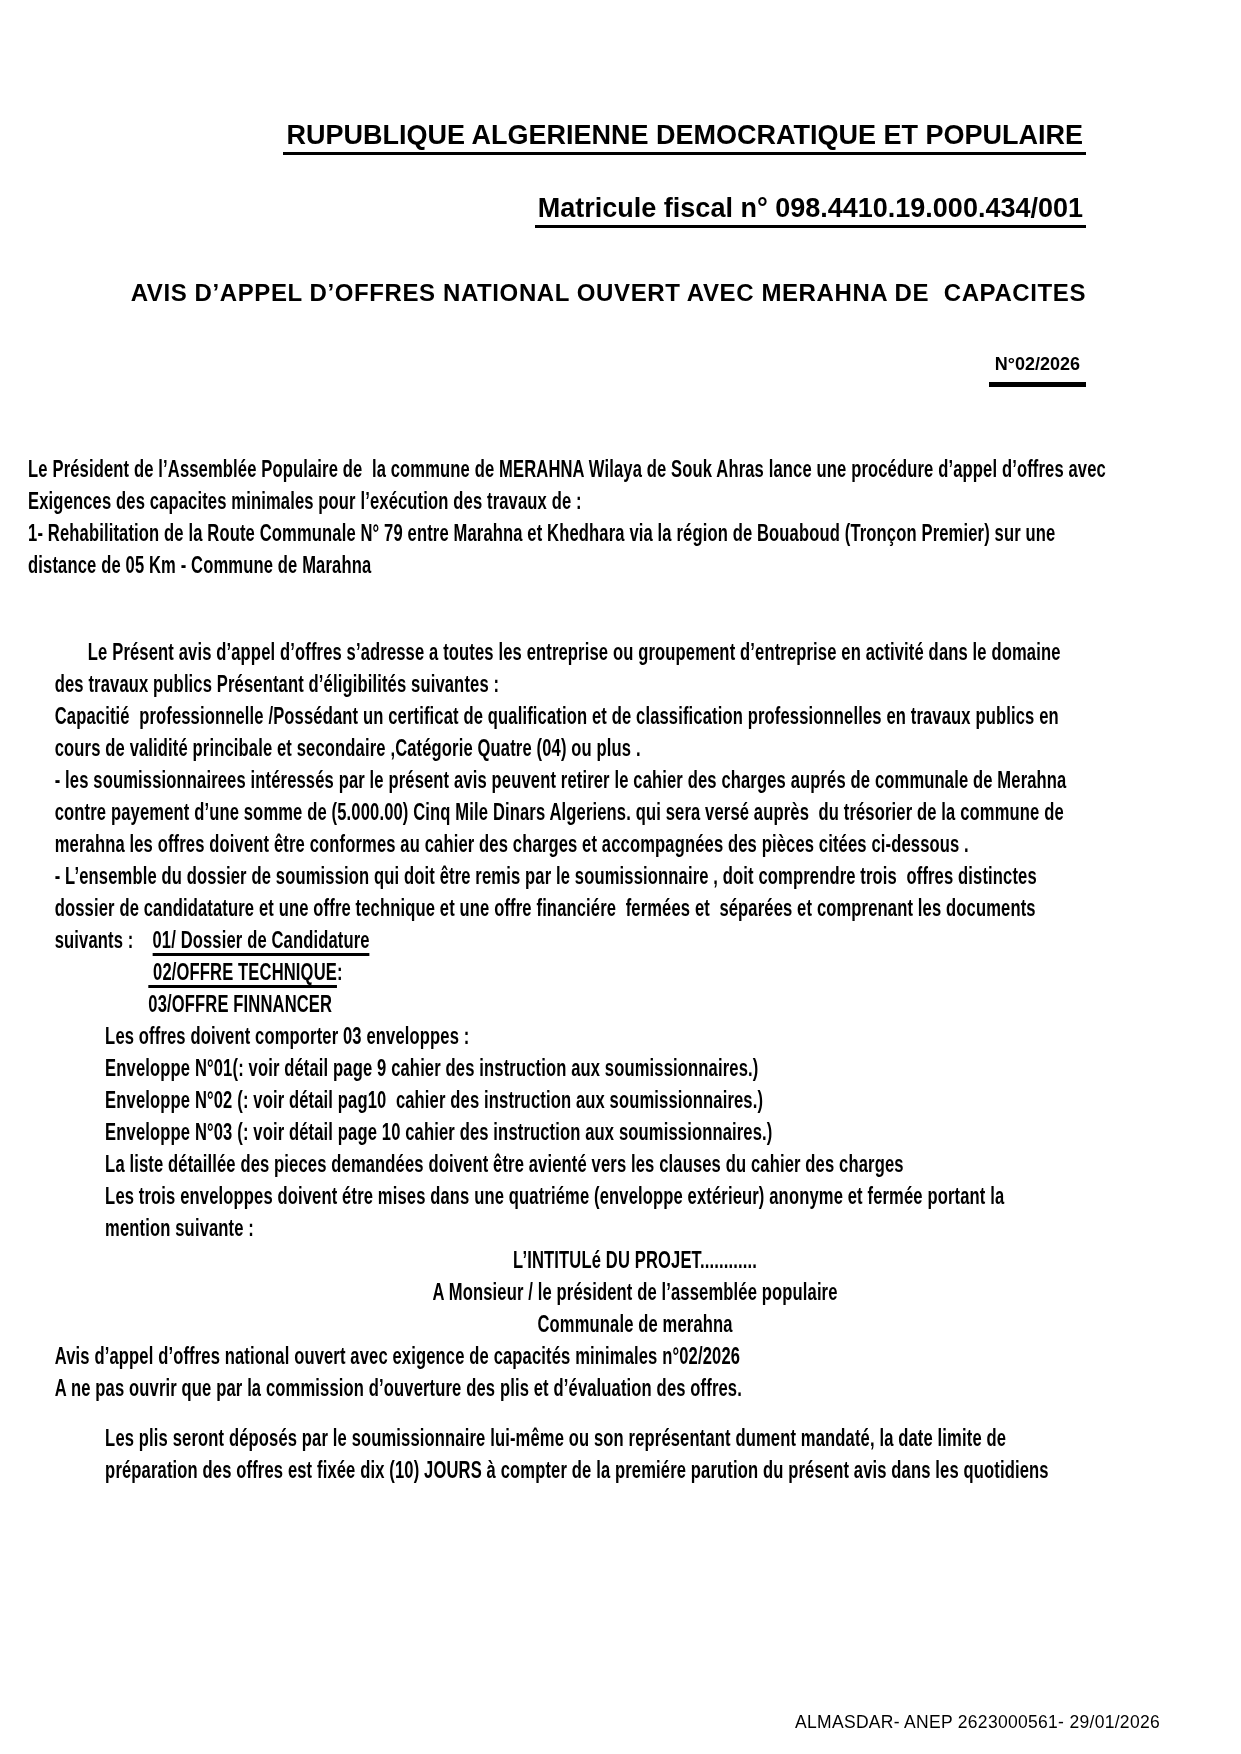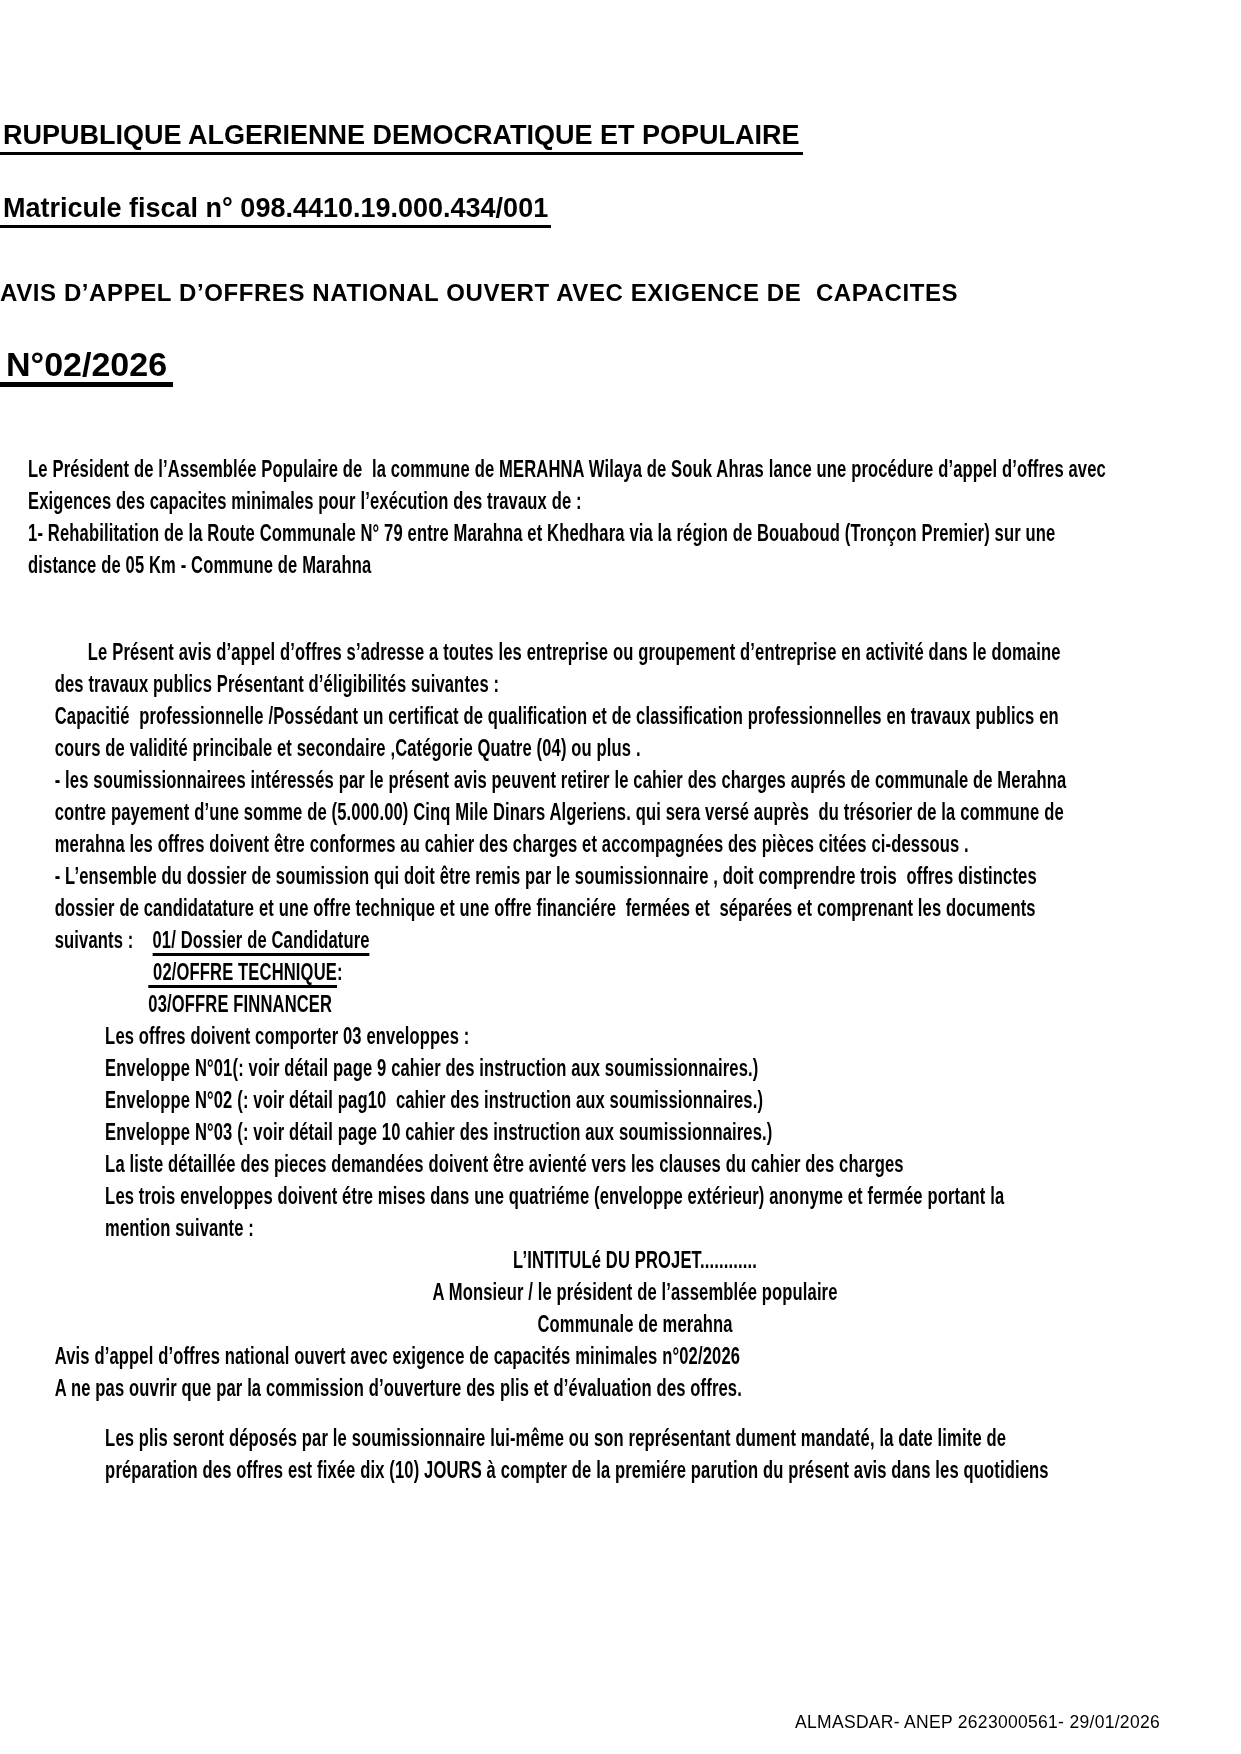--- a/index.html
+++ b/index.html
@@ -9,33 +9,33 @@
     margin:0 auto;
     background:#ffffff;
     color:#000000;
     font-family:"Liberation Sans", sans-serif;
     overflow:hidden;
   }
   
   .header{
     padding-top:84px;
     width:1086px;
-    text-align:left;
+    text-align:right;
     font-weight:bold;
     white-space:pre;
   }
   .hline{font-size:27px;line-height:31px;margin-bottom:2px;}
   .hline .hu{
     display:inline-block;
     border-bottom:3px solid #000;
     padding:0 3px 1px 3px;
   }
   .title1{font-size:24px;line-height:30px;margin-top:12px;letter-spacing:.6px;}
   .title2{font-size:24px;line-height:30px;margin-top:6px;letter-spacing:.6px;}
-  .notice-num{font-size:34px;line-height:31px;margin-top:5px;}
+  .notice-num{font-size:18px;line-height:31px;margin-top:5px;}
   .notice-num .hu2{
     display:inline-block;
     border-bottom:5px solid #000;
     padding:0 6px 2px 6px;
   }
   
   .bodywrap{
     margin-top:30px;
     width:1724px;
     transform:scaleX(0.72);
@@ -67,21 +67,21 @@
   }
 </style>
 </head>
 <body>
 
 <div class="page">
 
   <div class="header">
     <div class="hline"><span class="hu">RUPUBLIQUE ALGERIENNE DEMOCRATIQUE ET POPULAIRE</span></div>
     <div class="hline"><span class="hu">Matricule fiscal n° 098.4410.19.000.434/001</span></div>
-    <div class="title1">AVIS D’APPEL D’OFFRES NATIONAL OUVERT AVEC EXIGENCE DE  CAPACITES</div>
+    <div class="title1">AVIS D’APPEL D’OFFRES NATIONAL OUVERT AVEC MERAHNA DE  CAPACITES</div>
     <div class="notice-num"><span class="hu2">N°02/2026</span></div>
   </div>
 
   <div class="bodywrap">
       <div class="ln s-intro"><span>Le Président de l’Assemblée Populaire de  la commune de MERAHNA Wilaya de Souk Ahras lance une procédure d’appel d’offres avec</span></div>
       <div class="ln s-intro"><span>Exigences des capacites minimales pour l’exécution des travaux de :</span></div>
       <div class="ln s-intro"><span>1- Rehabilitation de la Route Communale N° 79 entre Marahna et Khedhara via la région de Bouaboud (Tronçon Premier) sur une</span></div>
       <div class="ln s-intro"><span>distance de 05 Km - Commune de Marahna</span></div>
       <div class="ln s-blank"><span></span></div>
       <div class="ln s-first"><span>Le Présent avis d’appel d’offres s’adresse a toutes les entreprise ou groupement d’entreprise en activité dans le domaine</span></div>

